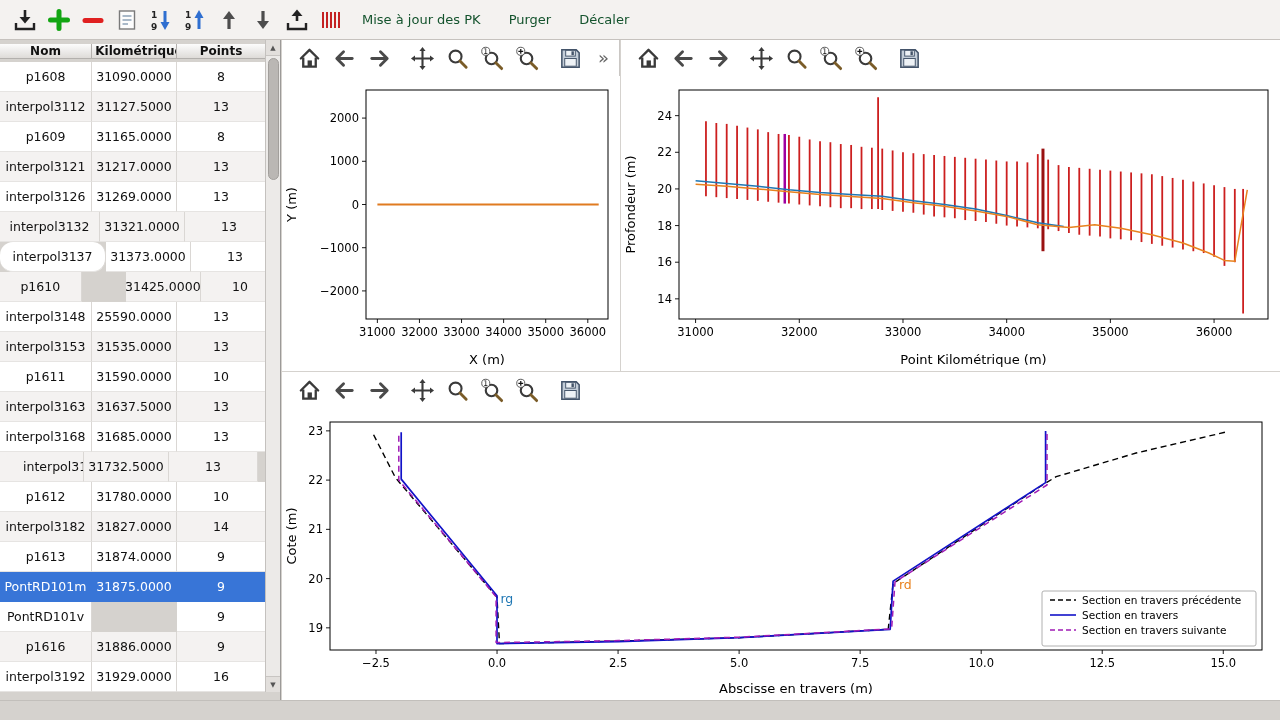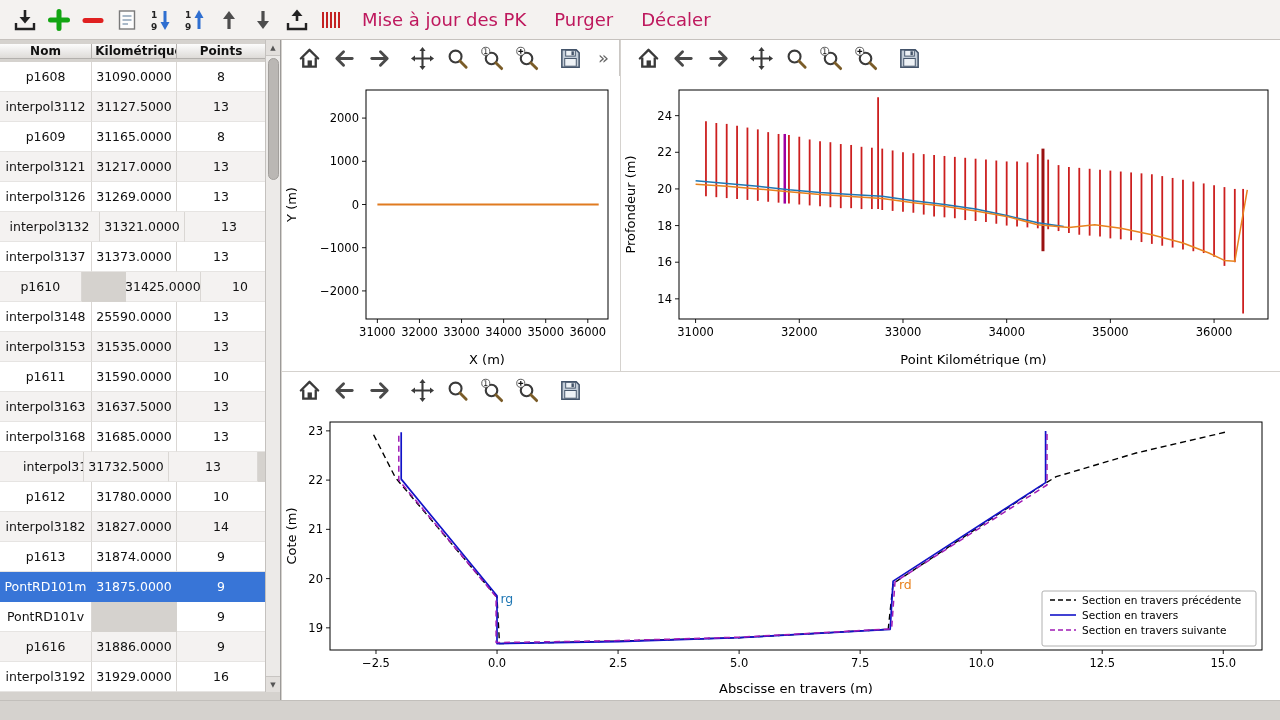--- a/index.html
+++ b/index.html
@@ -5,21 +5,21 @@
   html,body{margin:0;padding:0;}
   body{font-family:"DejaVu Sans",sans-serif;background:#bfbcb8;}
   .app{position:relative;width:1280px;height:720px;background:#d5d2ce;overflow:hidden;}
 
   
   .toolbar{position:absolute;left:0;top:0;width:1280px;height:40px;background:#f4f2f0;
            border-bottom:1px solid #c6c2be;display:flex;align-items:center;
            padding-left:12px;box-sizing:border-box;gap:8px;}
   .tool{width:26px;height:26px;display:flex;align-items:center;justify-content:center;}
   .tool svg{width:24px;height:24px;}
-  .menu-item{font-size:18px;color:#be185d;padding:4px 10px;white-space:nowrap;}
+  .menu-item{font-size:13px;color:#14532d;padding:4px 10px;white-space:nowrap;}
   .menu-item:first-of-type{margin-left:10px;}
 
   
   .left-panel{position:absolute;left:0;top:40px;width:281px;height:660px;background:#d5d2ce;
               border-right:1px solid #9c9a98;box-sizing:border-box;}
   .thead{display:flex;height:22px;align-items:center;}
   .th{background:linear-gradient(#fcfcfc,#dedbd8);border-right:1px solid #b3b0ad;border-bottom:1px solid #b3b0ad;
       font-weight:bold;font-size:12px;display:flex;align-items:center;justify-content:center;
       overflow:hidden;white-space:nowrap;box-sizing:border-box;color:#111;}
   .row{display:flex;height:30px;}
@@ -164,21 +164,21 @@
           <div class="td" style="width: 92px;">interpol3126</div>
           <div class="td" style="width: 85px;">31269.0000</div>
           <div class="td" style="width: 89px;">13</div>
         </div>
         <div class="row">
           <div class="td" style="width: 100px;">interpol3132</div>
           <div class="td" style="width: 85px;">31321.0000</div>
           <div class="td" style="width: 89px;">13</div>
         </div>
         <div class="row">
-          <div class="td" style="width: 92px;">interpol3137</div>
+          <div class="td" style="width: 106px; border-radius: 13px;">interpol3137</div>
           <div class="td" style="width: 85px;">31373.0000</div>
           <div class="td" style="width: 89px;">13</div>
         </div>
         <div class="row">
           <div class="td" style="width: 92px;">p1610</div>
           <div class="td" style="width: 85px; margin-left: 44px;">31425.0000</div>
           <div class="td" style="width: 89px;">10</div>
         </div>
         <div class="row">
           <div class="td" style="width: 92px;">interpol3148</div>

